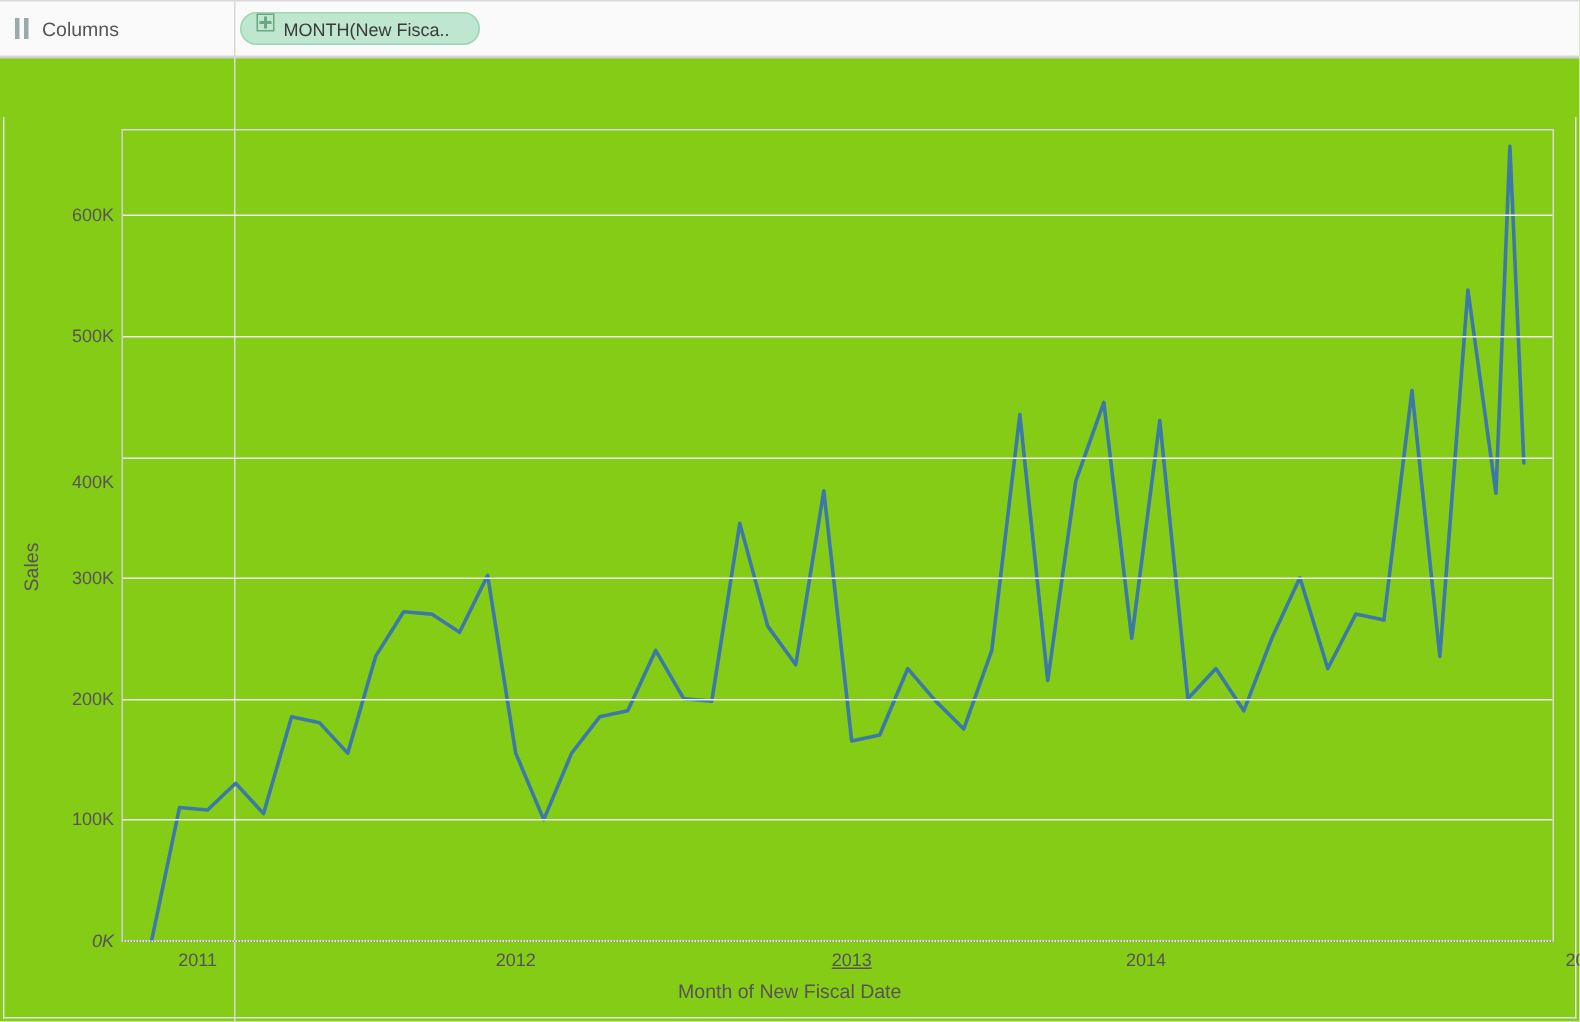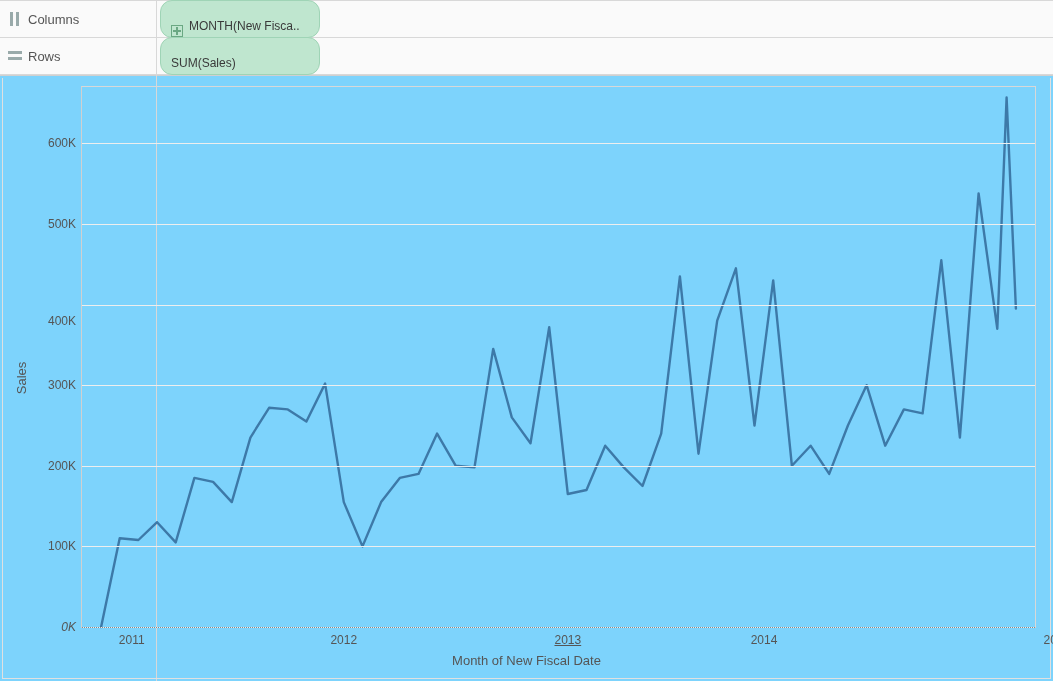--- a/index.html
+++ b/index.html
@@ -1,28 +1,28 @@
 <!DOCTYPE html>
 <html><head>
 <meta charset="utf-8">
 <style>
   html,body{margin:0;padding:0;font-family:Arial,Helvetica,sans-serif;font-size:12px;color:#444;background:#fff}
-  .app{width:1053px;height:681px;position:relative;background:#7dd3fc;box-sizing:border-box}
+  .app{width:1053px;height:681px;position:relative;background:#84cc16;box-sizing:border-box}
   .shelves{border-bottom:1px solid #d0d0d0}
   .shelf{display:flex;align-items:center;height:36px;background:#fafafa;border:1px solid #d8d8d8;border-left:0;border-right:0;padding:0 8px;gap:12px}
   .shelf + .shelf{border-top:0}
   .shelf-label{display:flex;align-items:center;gap:6px;width:140px;color:#555;font-size:13px}
   .shelf-label .glyph{display:inline-block;width:14px;height:14px;position:relative}
   .glyph.cols::before,.glyph.cols::after{content:"";position:absolute;top:0;bottom:0;width:3px;background:#9aa}
   .glyph.cols::before{left:2px}
   .glyph.cols::after{left:8px}
   .glyph.rows::before,.glyph.rows::after{content:"";position:absolute;left:0;right:0;height:3px;background:#9aa}
   .glyph.rows::before{top:2px}
   .glyph.rows::after{top:8px}
-  .pill{background:#bfe6cf;border:1px solid #9fd4b6;border-radius:12px;height:38px;line-height:22px;padding:0 12px 0 10px;font-size:12px;color:#3a3a3a;display:flex;align-items:flex-end;gap:6px;min-width:160px;box-sizing:border-box}
+  .pill{background:#bfe6cf;border:1px solid #9fd4b6;border-radius:12px;height:22px;line-height:22px;padding:0 12px 0 10px;font-size:12px;color:#3a3a3a;display:flex;align-items:flex-start;gap:6px;min-width:160px;box-sizing:border-box}
   .pill .plus{display:inline-block;width:10px;height:10px;border:1px solid #6aa883;position:relative}
   .pill .plus::before,.pill .plus::after{content:"";position:absolute;background:#6aa883}
   .pill .plus::before{left:4px;top:1px;width:2px;height:8px}
   .pill .plus::after{top:4px;left:1px;height:2px;width:8px}
   .chart-zone{position:absolute;left:0;right:0;top:76px;bottom:0;border:1px solid #e0e0e0;border-top:0;margin:2px}
   .plot{position:absolute;left:78px;top:8px;right:14px;bottom:50px;border:1px solid #d8d8d8;border-left:1px solid #d0d0d0;border-bottom:1px solid #d0d0d0}
   .ygrid,.xgrid{position:absolute;background:#eee}
   .ygrid{left:0;right:0;height:1px}
   .ytick{position:absolute;right:100%;margin-right:6px;transform:translateY(-50%);font-size:12px;color:#555;white-space:nowrap}
   .xtick{position:absolute;top:100%;margin-top:6px;transform:translateX(-50%);font-size:12px;color:#555}
@@ -41,30 +41,20 @@
   <div class="shelves">
     <div class="shelf">
       <div class="v-split"></div>
       <div class="shelf-label">
         <span class="glyph cols"></span>
         <span>Columns</span>
       </div>
       <div class="pill">
         <span class="plus"></span>
         <span>MONTH(New Fisca..</span>
-      </div>
-    </div>
-    <div class="shelf">
-      <div class="v-split"></div>
-      <div class="shelf-label">
-        <span class="glyph rows"></span>
-        <span>Rows</span>
-      </div>
-      <div class="pill">
-        <span>SUM(Sales)</span>
       </div>
     </div>
   </div>
 
   <div class="chart-zone">
     <div class="ylabel">Sales</div>
     <div class="xlabel">Month of New Fiscal Date</div>
     <div class="plot" id="plot">
       <svg class="line" id="line-svg" preserveAspectRatio="none" viewBox="0 0 953 540">
           <path id="line-path" d="M19.1,540.0 L37.7,451.3 L56.4,453.0 L75.1,435.2 L93.7,455.4 L112.4,390.9 L131.1,394.9 L149.8,415.1 L168.4,350.6 L187.1,320.8 L205.8,322.4 L224.4,334.5 L243.1,296.6 L261.8,415.1 L280.5,459.4 L299.1,415.1 L317.8,390.9 L336.5,386.9 L355.1,346.6 L373.8,378.8 L392.5,380.4 L411.2,261.9 L429.8,330.4 L448.5,356.2 L467.2,240.2 L485.8,407.0 L504.5,403.0 L523.2,358.7 L541.8,380.4 L560.5,399.0 L579.2,346.6 L597.9,189.4 L616.5,366.7 L635.2,233.7 L653.9,181.3 L672.5,338.5 L691.2,193.4 L709.9,378.8 L728.6,358.7 L747.2,386.9 L765.9,338.5 L784.6,298.2 L803.2,358.7 L821.9,322.4 L840.6,326.4 L859.3,173.3 L877.9,350.6 L896.6,106.4 L915.3,241.8 L924.6,10.5 L933.9,221.6 "></path>

